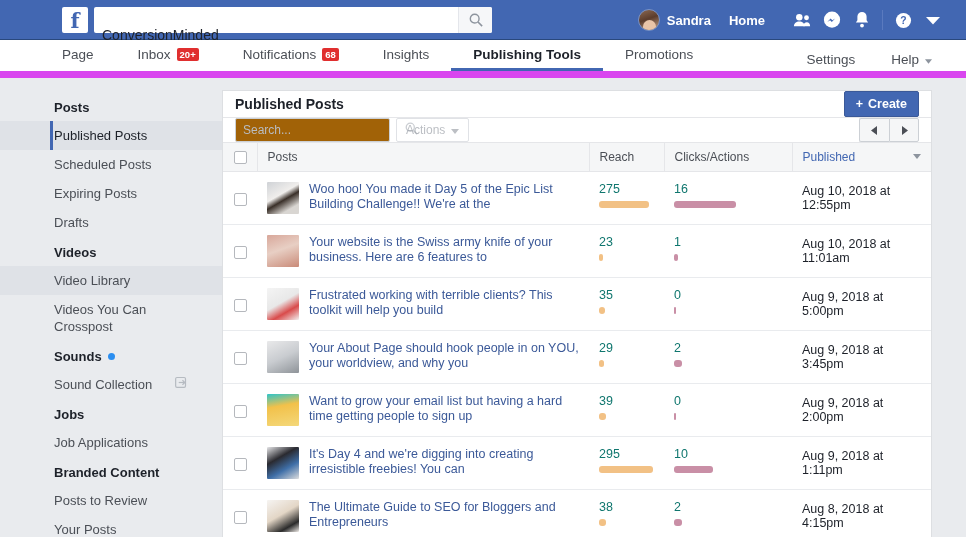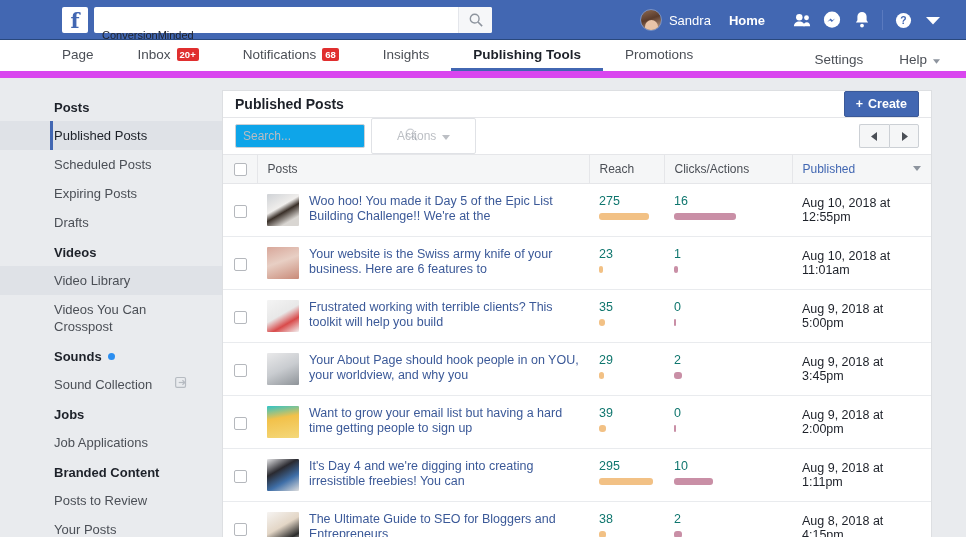--- a/index.html
+++ b/index.html
@@ -26,21 +26,21 @@
     display: flex; align-items: flex-end; justify-content: center;
     line-height: 25px; border-radius: 2px;
   }
   .search-wrap {
     margin-left: 6px; width: 398px; height: 26px;
     background: #fff; border-radius: 2px;
     display: flex; align-items: center; position: relative;
   }
   .search-wrap input {
     flex: 1; height: 24px; border: 0; outline: none;
-    font-size: 11px; color: #1d2129; padding: 0 8px;
+    font-size: 14px; color: #1d2129; padding: 0 8px;
     font-family: "Liberation Sans", sans-serif; background: transparent; margin-top: 31px;
   }
   .search-btn {
     width: 34px; height: 26px; background: #f6f7f9;
     border-left: 1px solid #e4e6eb;
     display: flex; align-items: center; justify-content: center;
     border-radius: 0 2px 2px 0; cursor: pointer;
   }
   .topbar-right {
     position: absolute; right: 18px; top: 0; height: 40px;
@@ -50,21 +50,21 @@
     width: 22px; height: 22px; border-radius: 50%;
     background: linear-gradient(160deg,#8d6a52 0%,#5b3c2c 45%,#c9a88f 100%);
     border: 1px solid #7a92c4; overflow: hidden; position: relative;
   }
   .avatar::after {
     content: ""; position: absolute; left: 4px; top: 10px;
     width: 13px; height: 13px; border-radius: 50% 50% 40% 40%;
     background: #e8c4a8;
   }
   .user-name {
-    color: #fff; font-size: 13px; font-weight: normal;
+    color: #fff; font-size: 13px; font-weight: bold;
     margin-left: 7px; margin-right: 18px; cursor: pointer;
   }
   .nav-home {
     color: #fff; font-size: 13px; font-weight: bold;
     margin-right: 22px; cursor: pointer;
   }
   .ic-btn {
     width: 30px; height: 28px; display: flex;
     align-items: center; justify-content: center; cursor: pointer;
   }
@@ -86,21 +86,21 @@
   .nav-tab.active {
     color: #1d2129; font-weight: bold;
     border-bottom-color: #4267b2;
   }
   .badge {
     background: #e02f2f; color: #fff; font-size: 9.5px;
     font-weight: bold; border-radius: 2px; padding: 1px 3px;
     line-height: 11px; min-width: 16px; text-align: center;
   }
   .nav-right {
-    position: absolute; right: 8px; top: 0; height: 38px;
+    position: absolute; right: 16px; top: 0; height: 38px;
     display: flex; align-items: center;
   }
   .nav-right .nav-tab { padding: 0 18px; border-bottom: none; }
 
   
   .body-wrap { display: flex; height: 459px; }
 
   
   .sidebar {
     width: 222px; padding-top: 14px; flex-shrink: 0;
@@ -149,35 +149,35 @@
     font-weight: bold; border: 1px solid #3b5998; border-radius: 2px;
     padding: 5px 11px; cursor: pointer; display: flex;
     align-items: center; gap: 5px;
   }
   .toolbar {
     height: 40px; display: flex; align-items: center;
     justify-content: space-between; padding: 0 12px;
   }
   .toolbar-left { display: flex; align-items: center; gap: 6px; }
   .tb-search {
-    width: 130px; height: 24px; border: 1px solid #ccd0d5;
+    width: 155px; height: 24px; border: 1px solid #ccd0d5;
     border-radius: 2px; display: flex; align-items: center;
-    background: #0ea5e9;
+    background: #a16207;
   }
   .tb-search input {
     flex: 1; border: 0; outline: none; font-size: 12px;
     color: #1d2129; padding: 0 7px; background: transparent;
     font-family: "Liberation Sans", sans-serif;
   }
   .tb-search input::placeholder { color: #b9bcc1; }
   .tb-search .mag { padding-right: 7px; opacity: .45; }
   .actions-btn {
-    height: 36px; border: 1px solid #e0e2e6; border-radius: 2px;
+    height: 24px; border: 1px solid #e0e2e6; border-radius: 2px;
     background: #fff; color: #bcbfc4; font-size: 12px;
-    padding: 0 25px; display: flex; align-items: center; gap: 6px;
+    padding: 0 9px; display: flex; align-items: center; gap: 6px;
     cursor: pointer;
   }
   .pager { display: flex; }
   .pg-btn {
     width: 30px; height: 24px; border: 1px solid #ccd0d5;
     background: #f5f6f7; display: flex; align-items: center;
     justify-content: center; cursor: pointer;
   }
   .pg-btn:first-child { border-radius: 2px 0 0 2px; border-right: none; }
   .pg-btn:last-child { border-radius: 0 2px 2px 0; }

